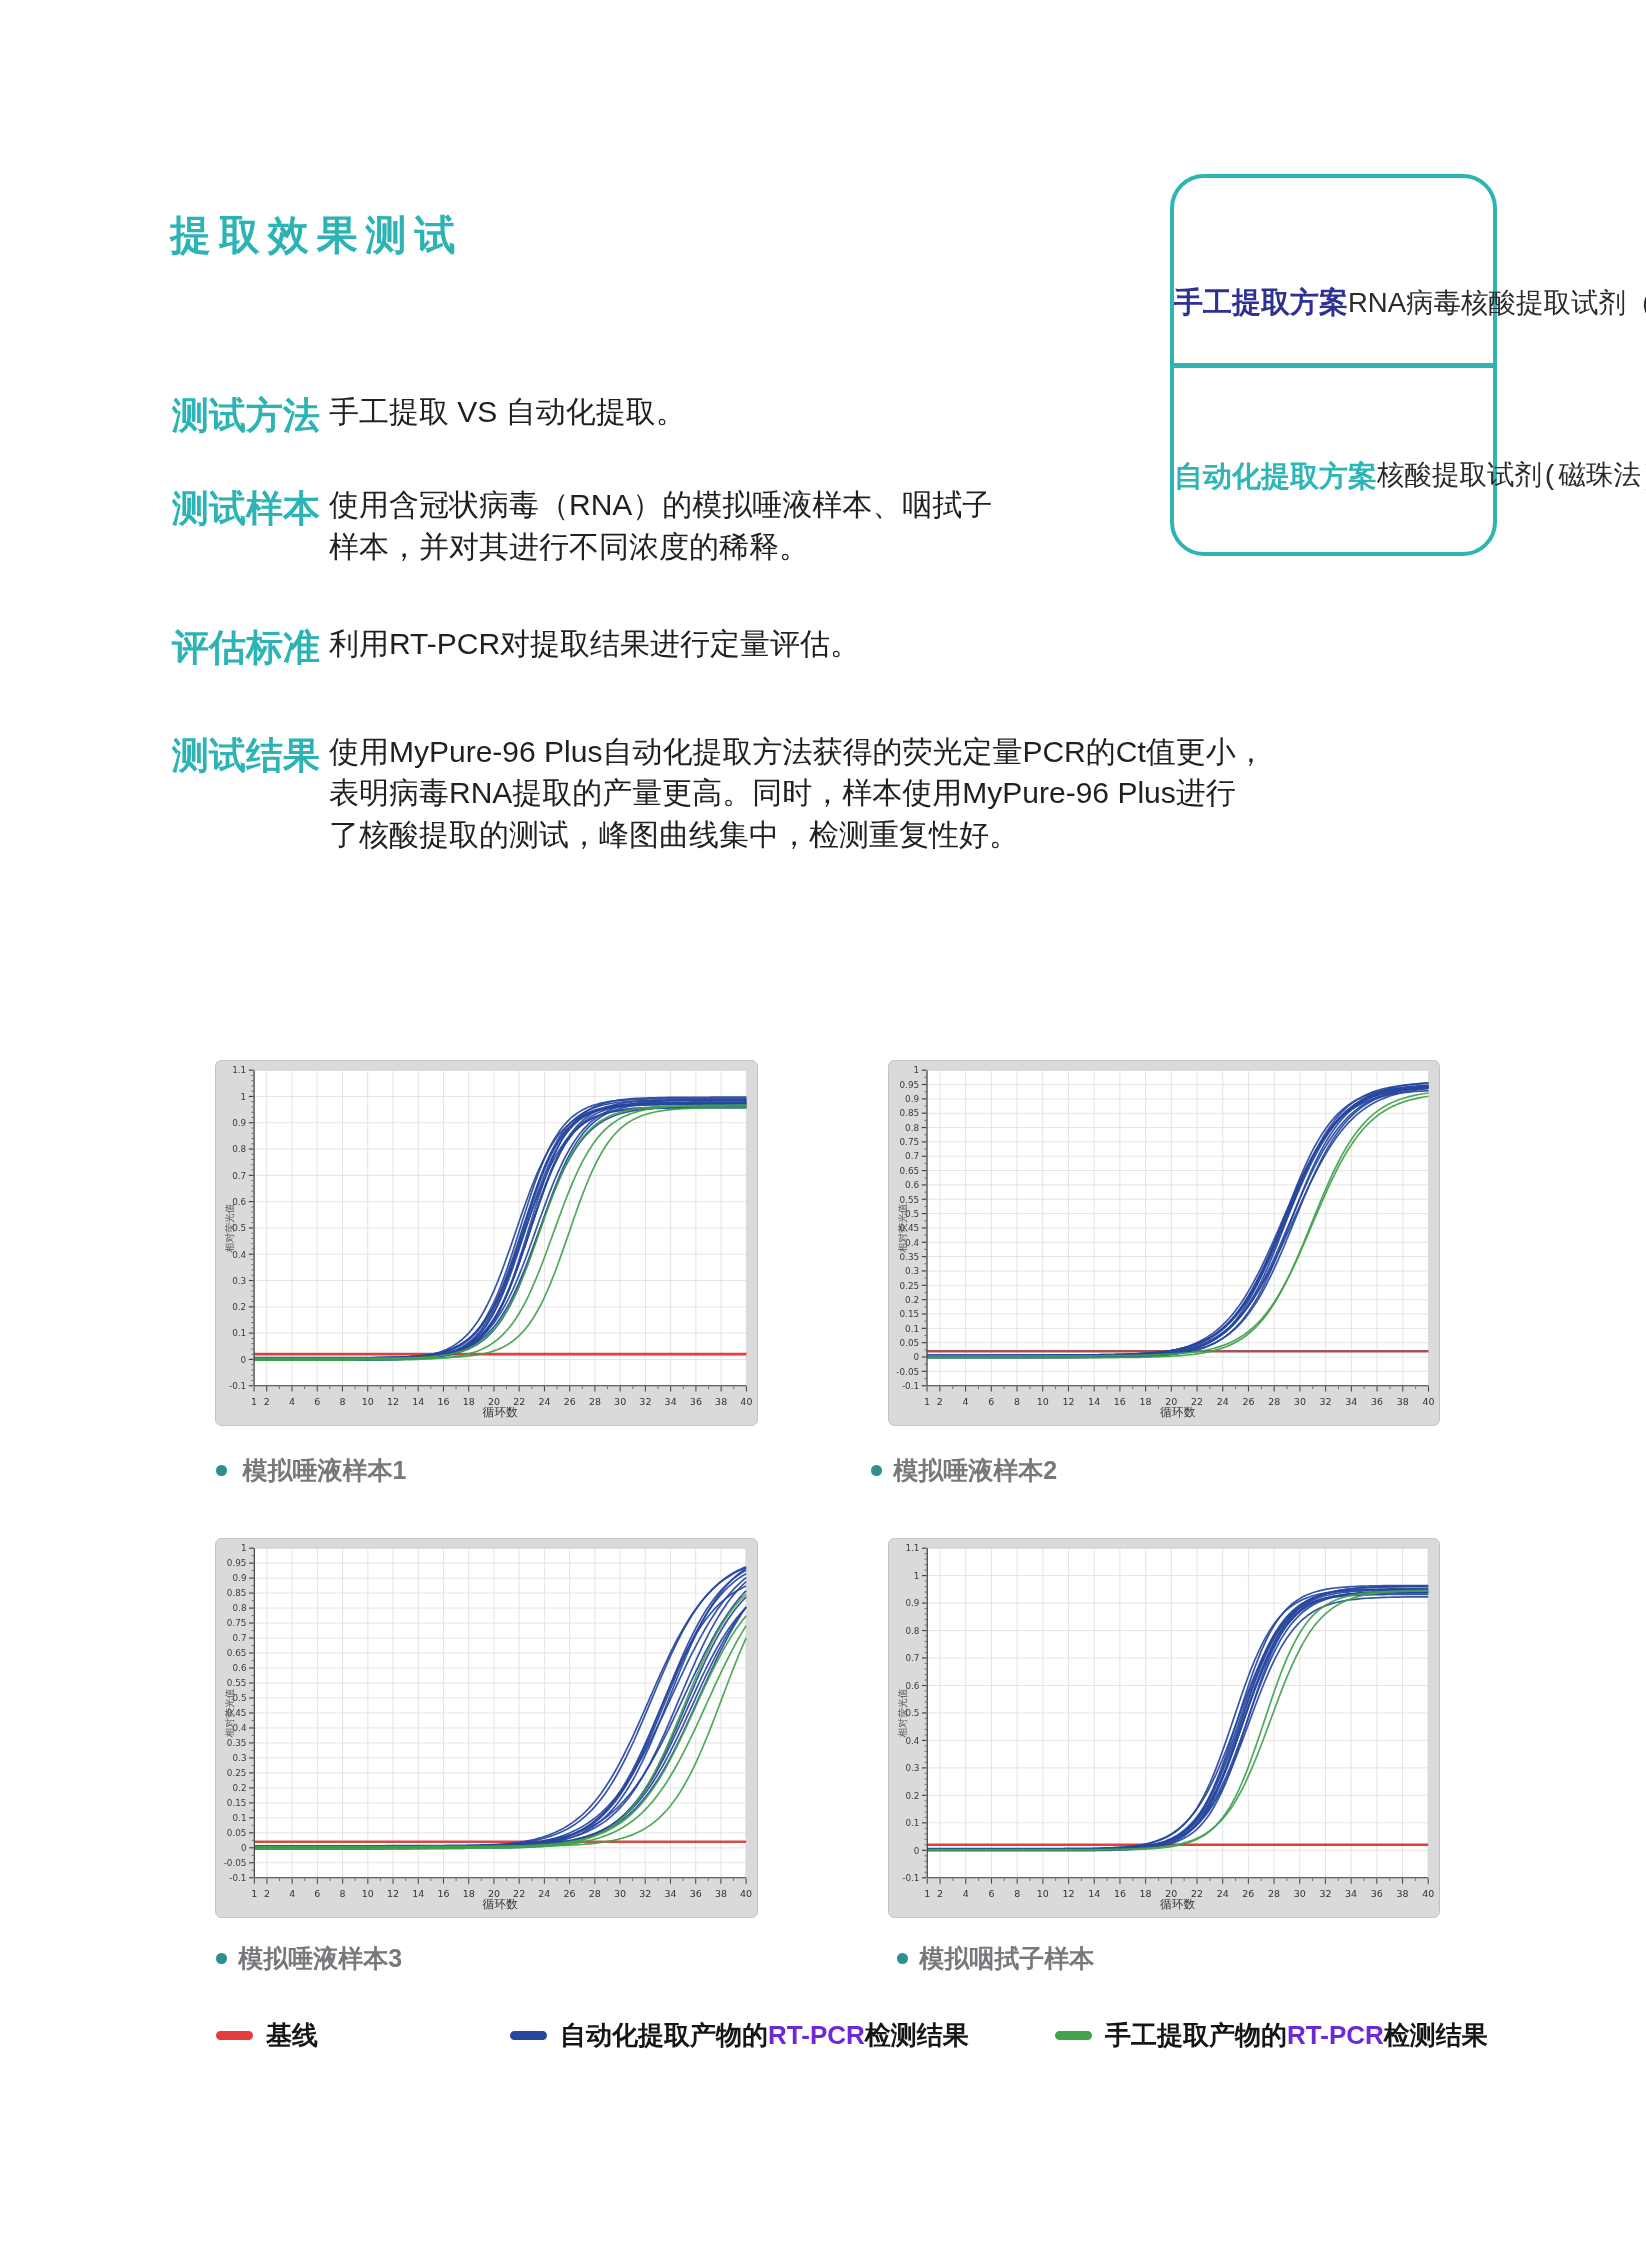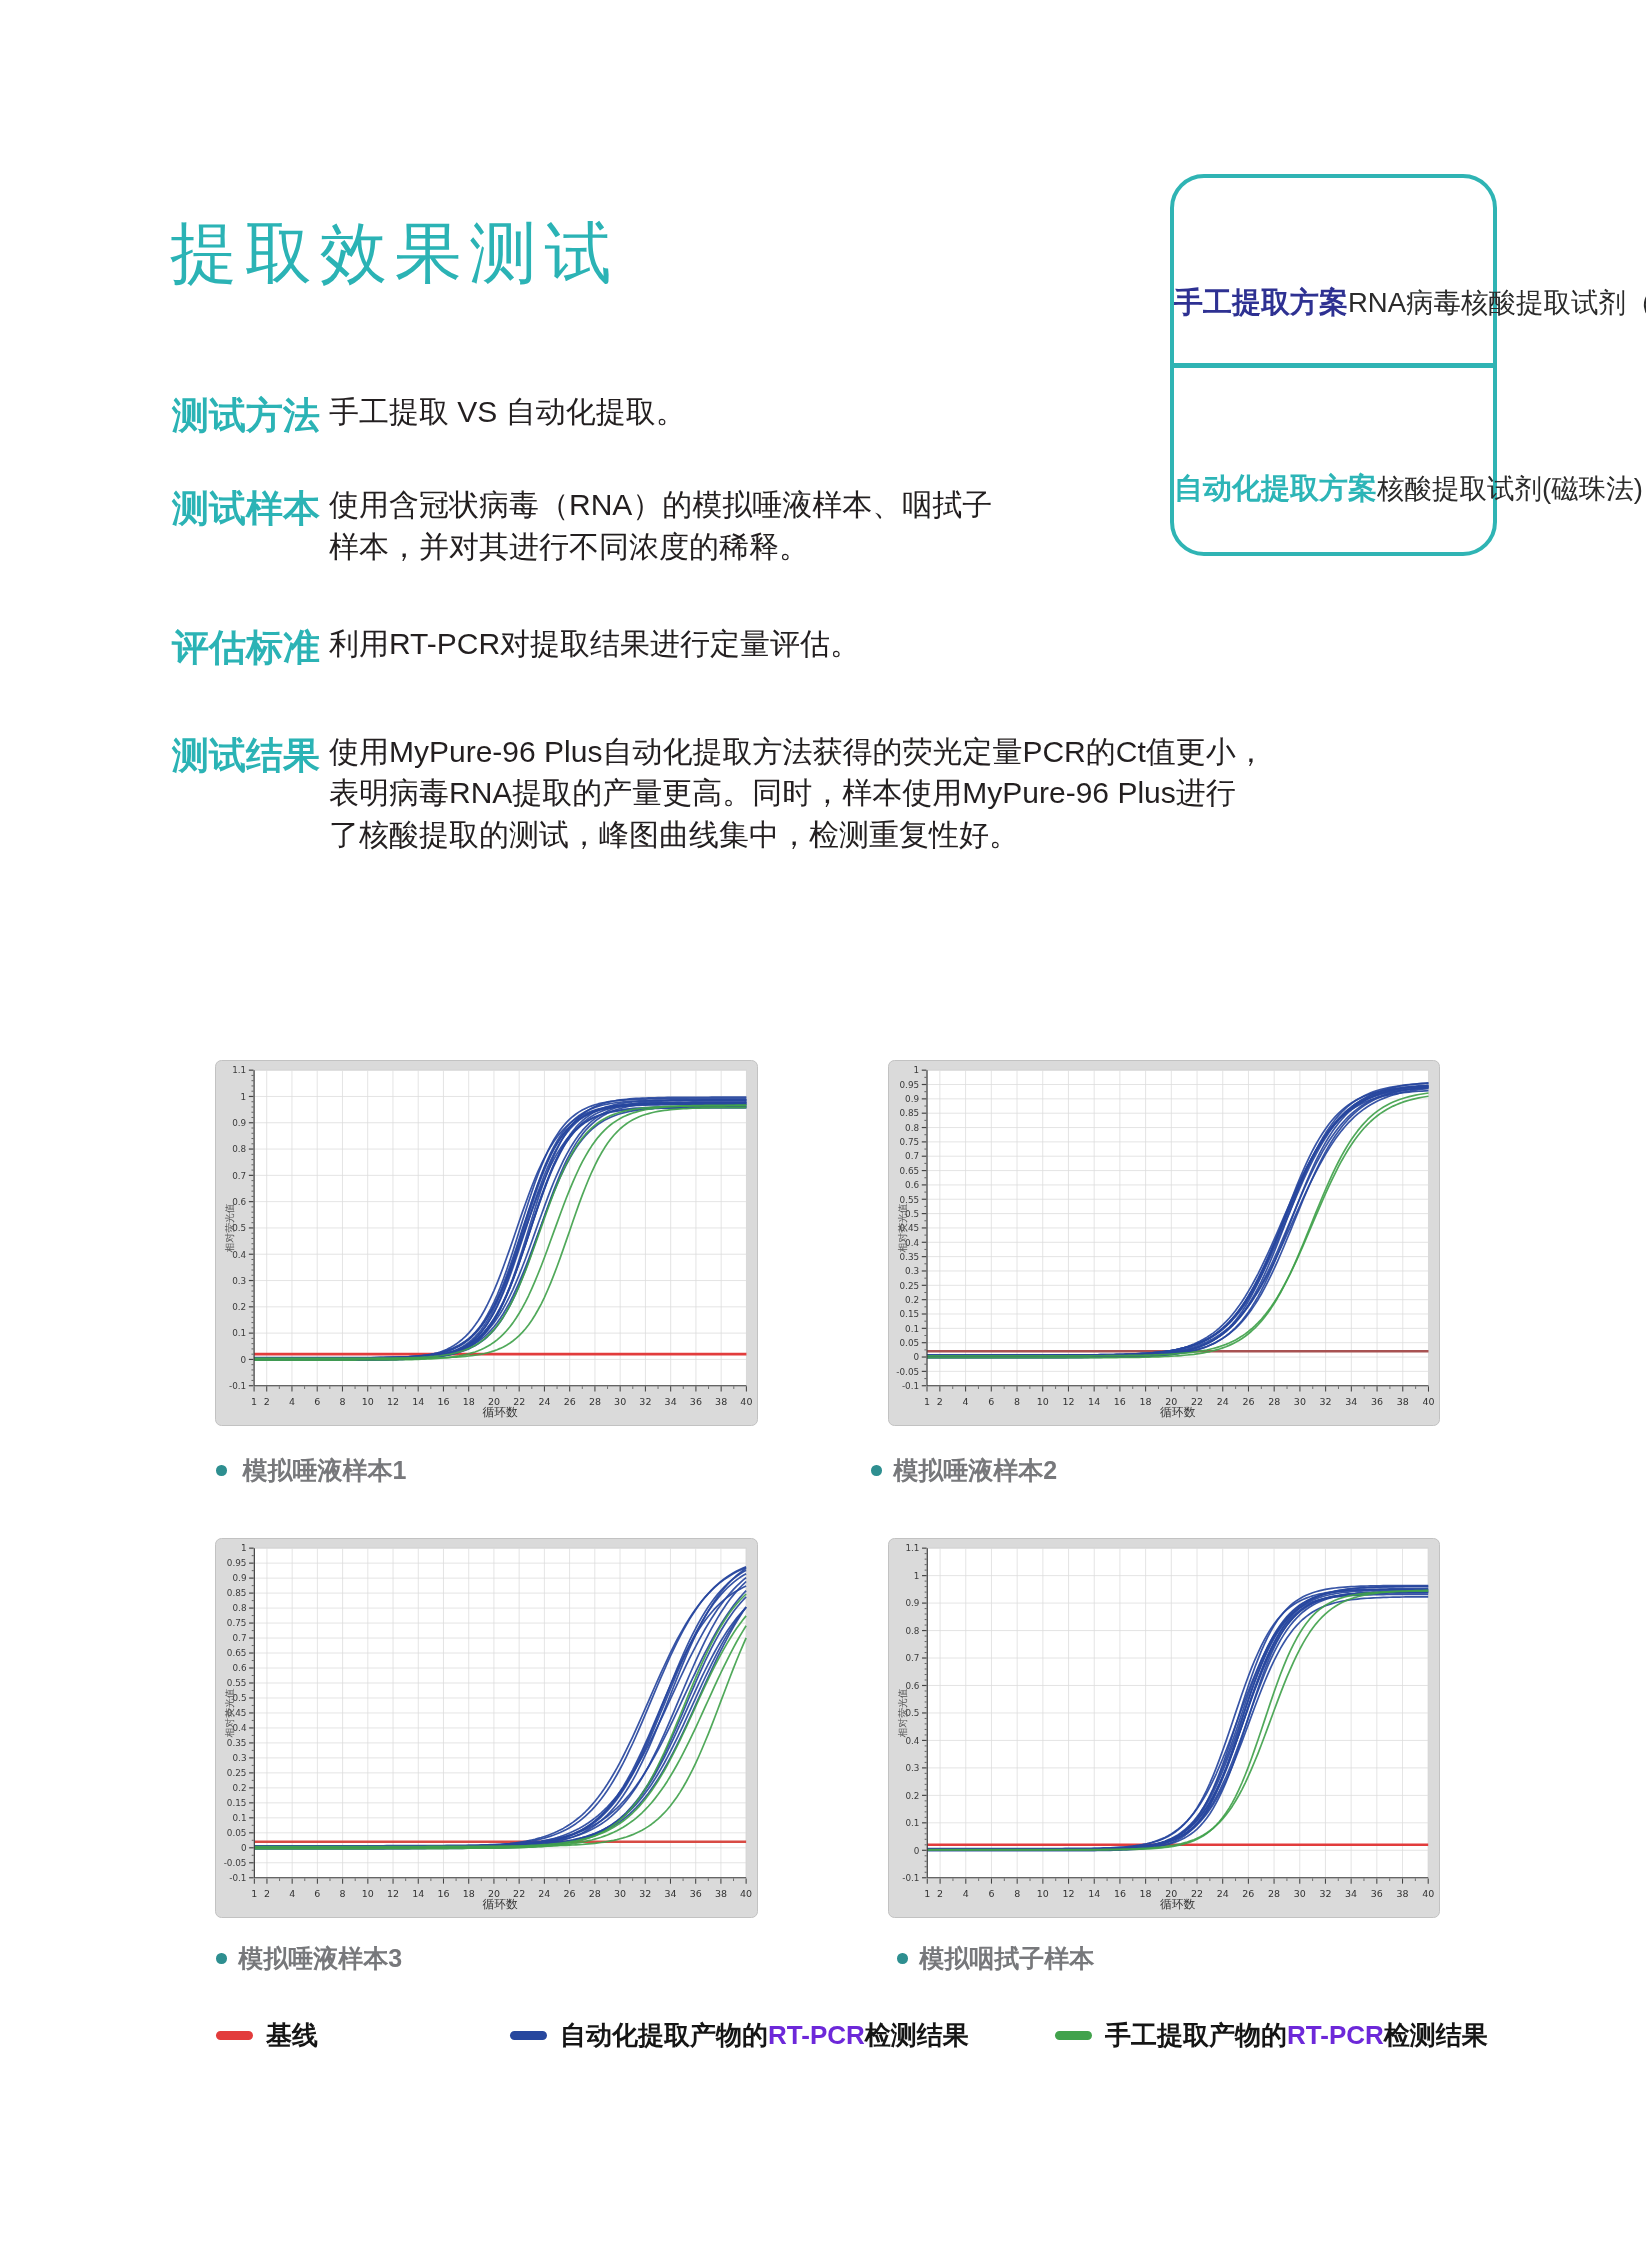--- a/index.html
+++ b/index.html
@@ -1,28 +1,28 @@
 <!DOCTYPE html>
 <html style="font-size:10.5px"><head>
 <meta charset="utf-8">
 <style>
   html,body{margin:0;padding:0;background:#ffffff;}
   .page{position:relative;width:1646px;height:2250px;background:#ffffff;overflow:hidden;
         font-family:"Liberation Sans","DejaVu Sans",sans-serif;color:#231f20;}
-  .page-title{position:absolute;left:170px;top:208px;font-size:67px;font-weight:400;
+  .page-title{position:absolute;left:170px;top:208px;font-size:41px;font-weight:700;
         letter-spacing:7.9px;color:#2bb3b5;}
   .info-label{position:absolute;left:172px;font-size:37px;font-weight:700;color:#2bb3b5;white-space:nowrap;}
   .info-text{position:absolute;left:329px;font-size:30px;font-weight:500;color:#231f20;
         line-height:42px;white-space:nowrap;}
   
   .scheme-box{position:absolute;left:1170px;top:174px;width:327px;height:382px;
         border:4.6px solid #2fb4b4;border-radius:34px;background:#ffffff;box-sizing:border-box;}
   .scheme-sec{position:absolute;left:0;right:0;display:flex;flex-direction:row;align-items:center;}
   .sec-manual{top:0;height:187px;padding-top:31px;}
-  .sec-auto{top:191px;height:187px;padding-top:26px;}
+  .sec-auto{top:191px;height:187px;padding-top:14px;font-family:Liberation Mono, monospace;}
   .scheme-title{font-size:29px;font-weight:700;white-space:nowrap;}
   .scheme-title.manual{color:#2e3192;}
   .scheme-title.auto{color:#2db5b7;}
   .scheme-divider{width:251px;height:2.6px;background:#a6a8ab;margin-top:13px;margin-bottom:9.2px;}
   .scheme-line{font-size:27.5px;font-weight:500;color:#2b2b2b;line-height:39px;white-space:nowrap;}
   .scheme-mid{position:absolute;left:0;right:0;top:185px;height:4.6px;background:#2fb4b4;}
   
   .chart{position:absolute;background:#dadada;border:0.7px solid #c2c2c2;border-radius:6.5px;}
   .chart svg{position:absolute;left:0;top:0;font-family:"DejaVu Sans","Liberation Sans",sans-serif;}
   #chart-0{left:215px;top:1060px;width:541px;height:364px;}

